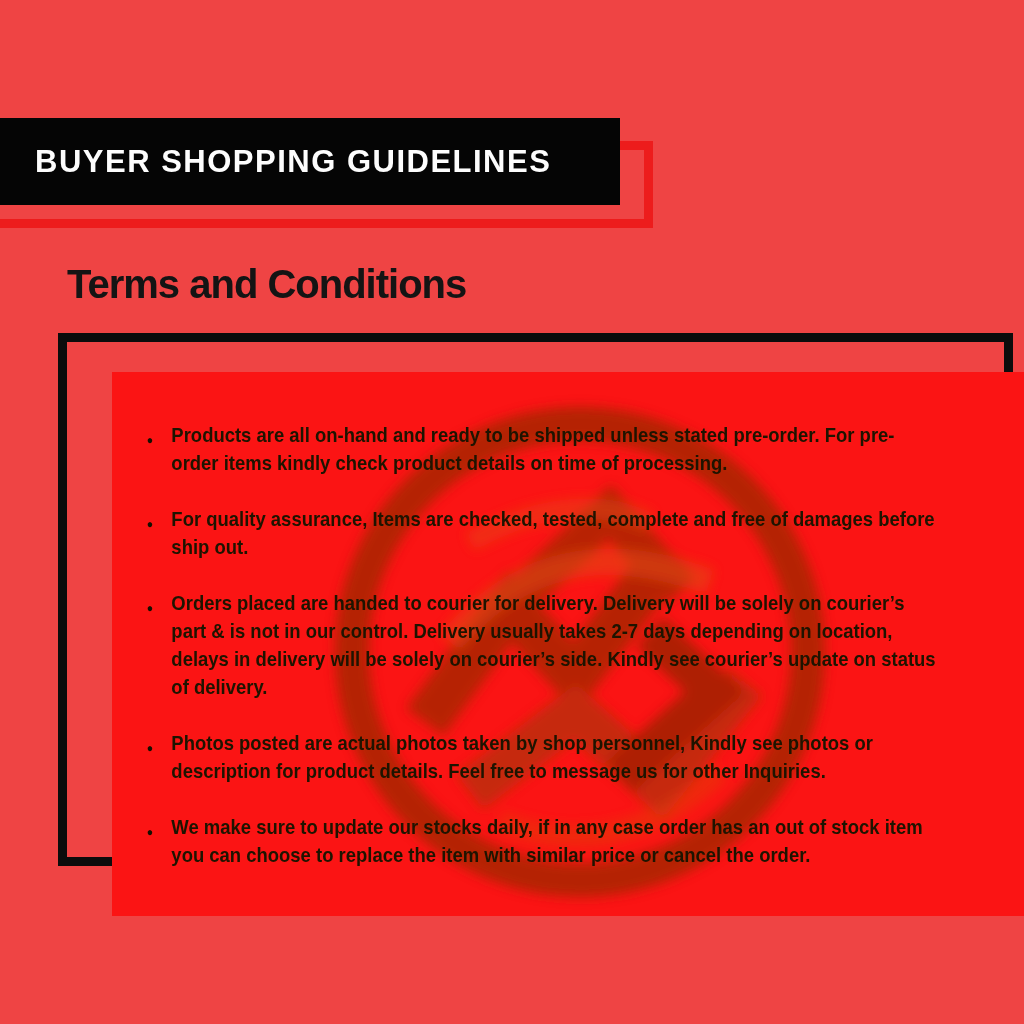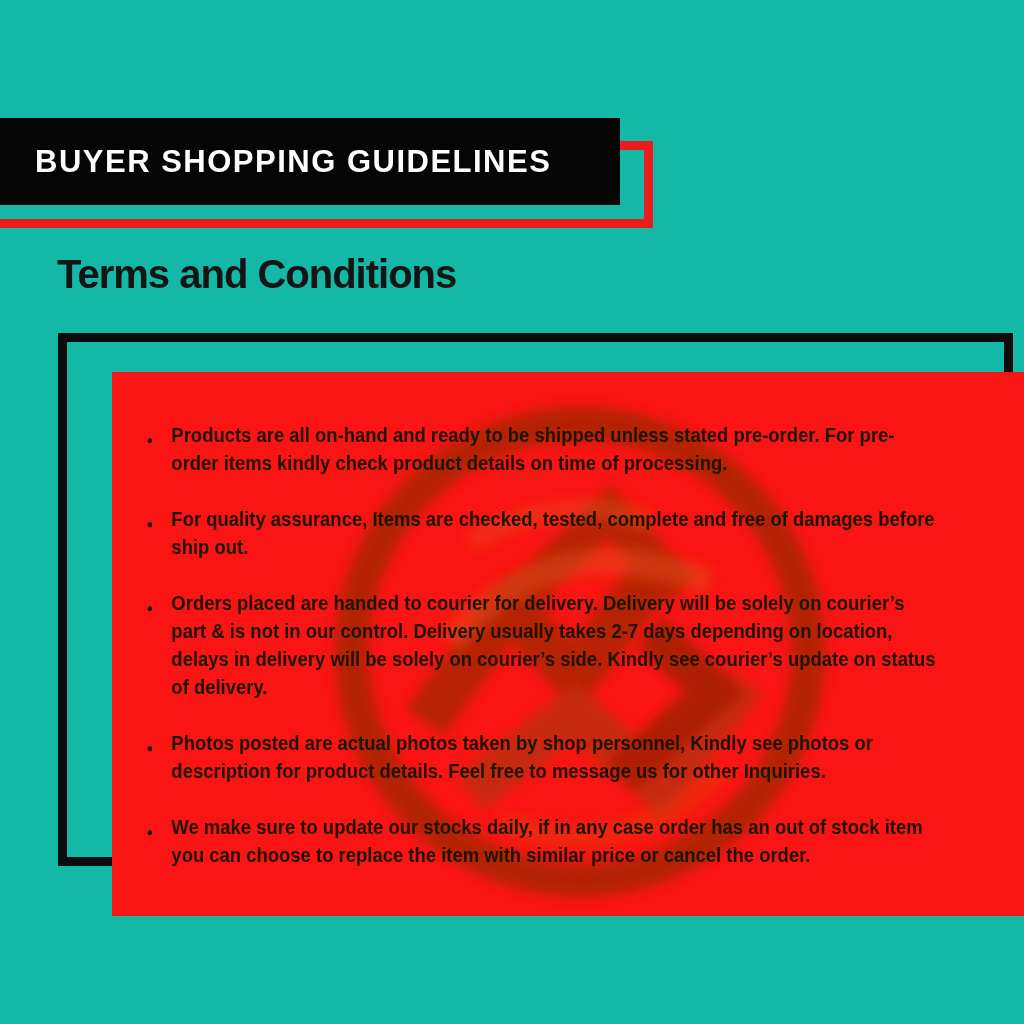--- a/index.html
+++ b/index.html
@@ -1,35 +1,35 @@
 <!DOCTYPE html>
 <html><head>
 <meta charset="utf-8">
 <style>
   html,body{margin:0;padding:0;background:#ffffff;}
   .canvas{
-    position:relative;width:1024px;height:1024px;background:#14b8a6;
+    position:relative;width:1024px;height:1024px;background:#ef4444;
     overflow:hidden;font-family:"Liberation Sans",sans-serif;
   }
   
   .accent-frame{
     position:absolute;left:-18px;top:141px;width:671px;height:87px;
     box-sizing:border-box;border:9px solid #ED1C1C;background:transparent;
   }
   
   .banner{
     position:absolute;left:0;top:118px;width:620px;height:87px;background:#050505;
     display:flex;align-items:center;padding-left:35px;box-sizing:border-box;
   }
   .banner-text{
     color:#fdfdfd;font-size:31px;font-weight:700;letter-spacing:1.5px;white-space:nowrap;
   }
   
   .section-title{
-    position:absolute;left:57px;top:252px;margin:0;
+    position:absolute;left:57px;top:252px;margin:10px;
     font-size:40px;font-weight:700;color:#141414;letter-spacing:-1px;white-space:nowrap;
   }
   
   .black-frame{
     position:absolute;left:58px;top:333px;width:955px;height:533px;
     box-sizing:border-box;border:9px solid #0C0C0C;background:transparent;
   }
   
   .red-panel{
     position:absolute;left:112px;top:372px;width:912px;height:544px;

